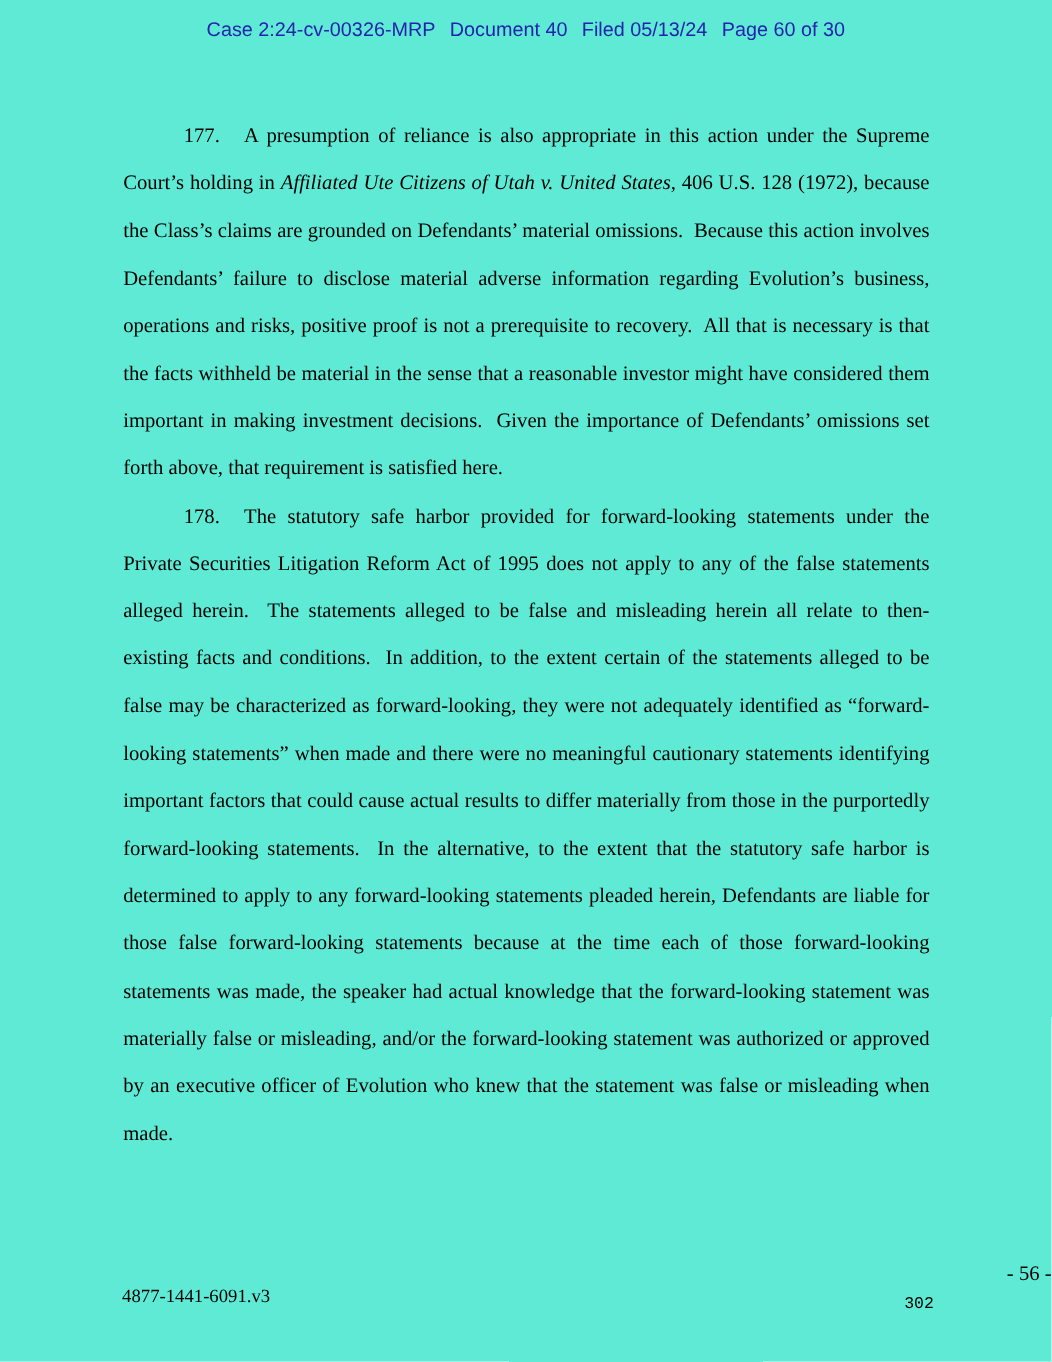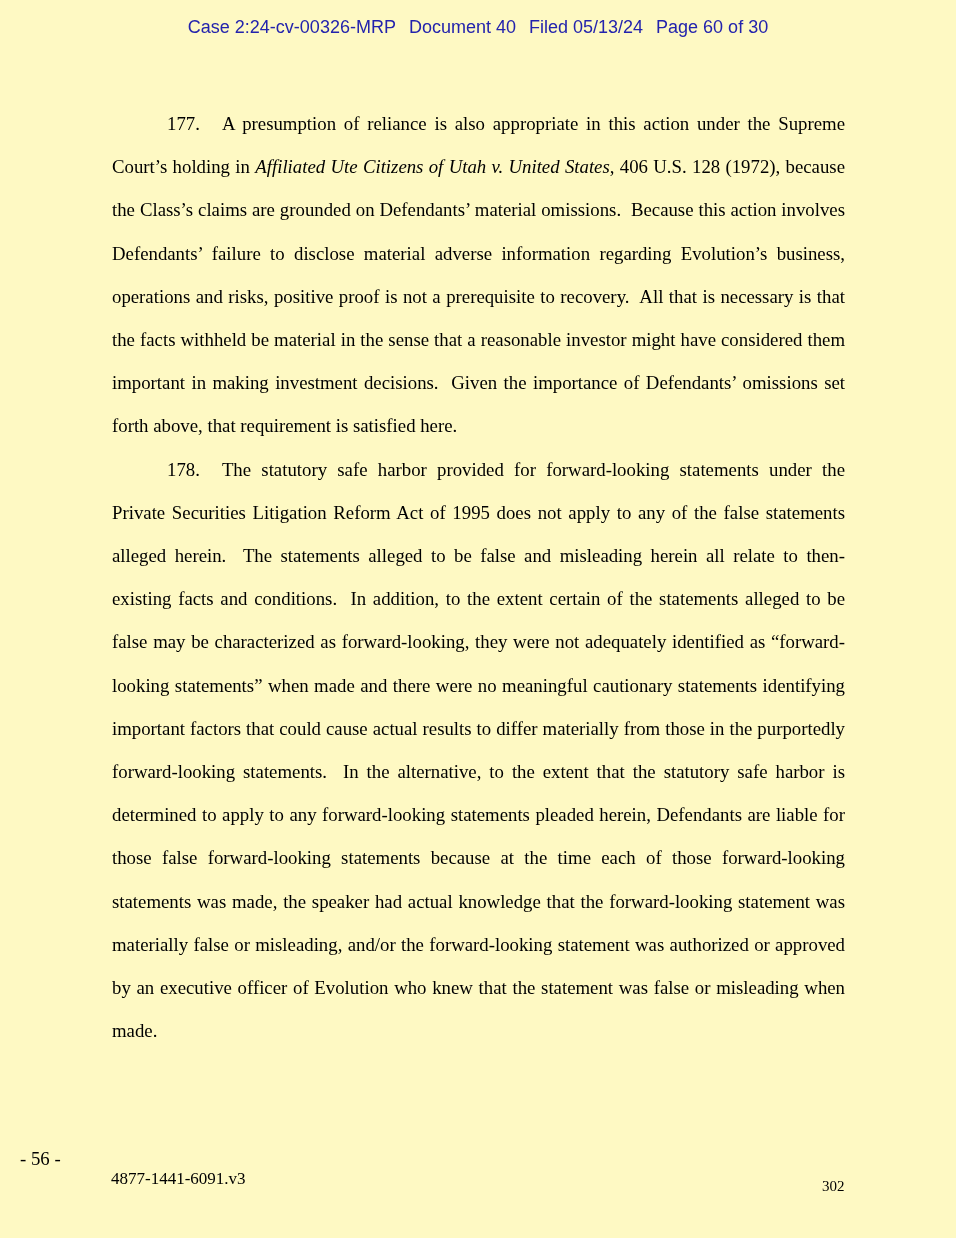--- a/index.html
+++ b/index.html
@@ -1,20 +1,20 @@
 <!DOCTYPE html>
 <html><head>
 <meta charset="utf-8">
 <style>
   html, body { margin: 0; padding: 0; background: #ffffff; }
   .page {
     position: relative;
     width: 956px;
     height: 1238px;
-    background: #fef9c3;
+    background: #5eead4;
     color: #000000;
     font-family: "Liberation Serif", "DejaVu Serif", serif;
     overflow: hidden;
   }
   
   .stamp {
     position: absolute;
     top: 17px;
     left: 0;
     right: 0;
@@ -47,37 +47,37 @@
     text-align: left;
     text-indent: 0;
   }
   .hnum { display: inline-block; width: 56px; }
   
   .pageno {
     position: absolute;
     top: 1149px;
     left: 0;
     right: 0;
-    text-align: left;
+    text-align: right;
     font-size: 18.8px;
     line-height: 20px;
     padding-left: 20px;
   }
   .docid {
     position: absolute;
     top: 1171px;
     left: 111px;
     font-size: 17px;
     line-height: 15px;
   }
   .bates {
     position: absolute;
     top: 1178px;
     left: 822px;
-    font-family: Liberation Serif, serif;
+    font-family: Liberation Mono, monospace;
     font-size: 15px;
     line-height: 16px;
     text-align: right;
   }
 </style>
 </head>
 <body>
 
 <div class="page">
 

